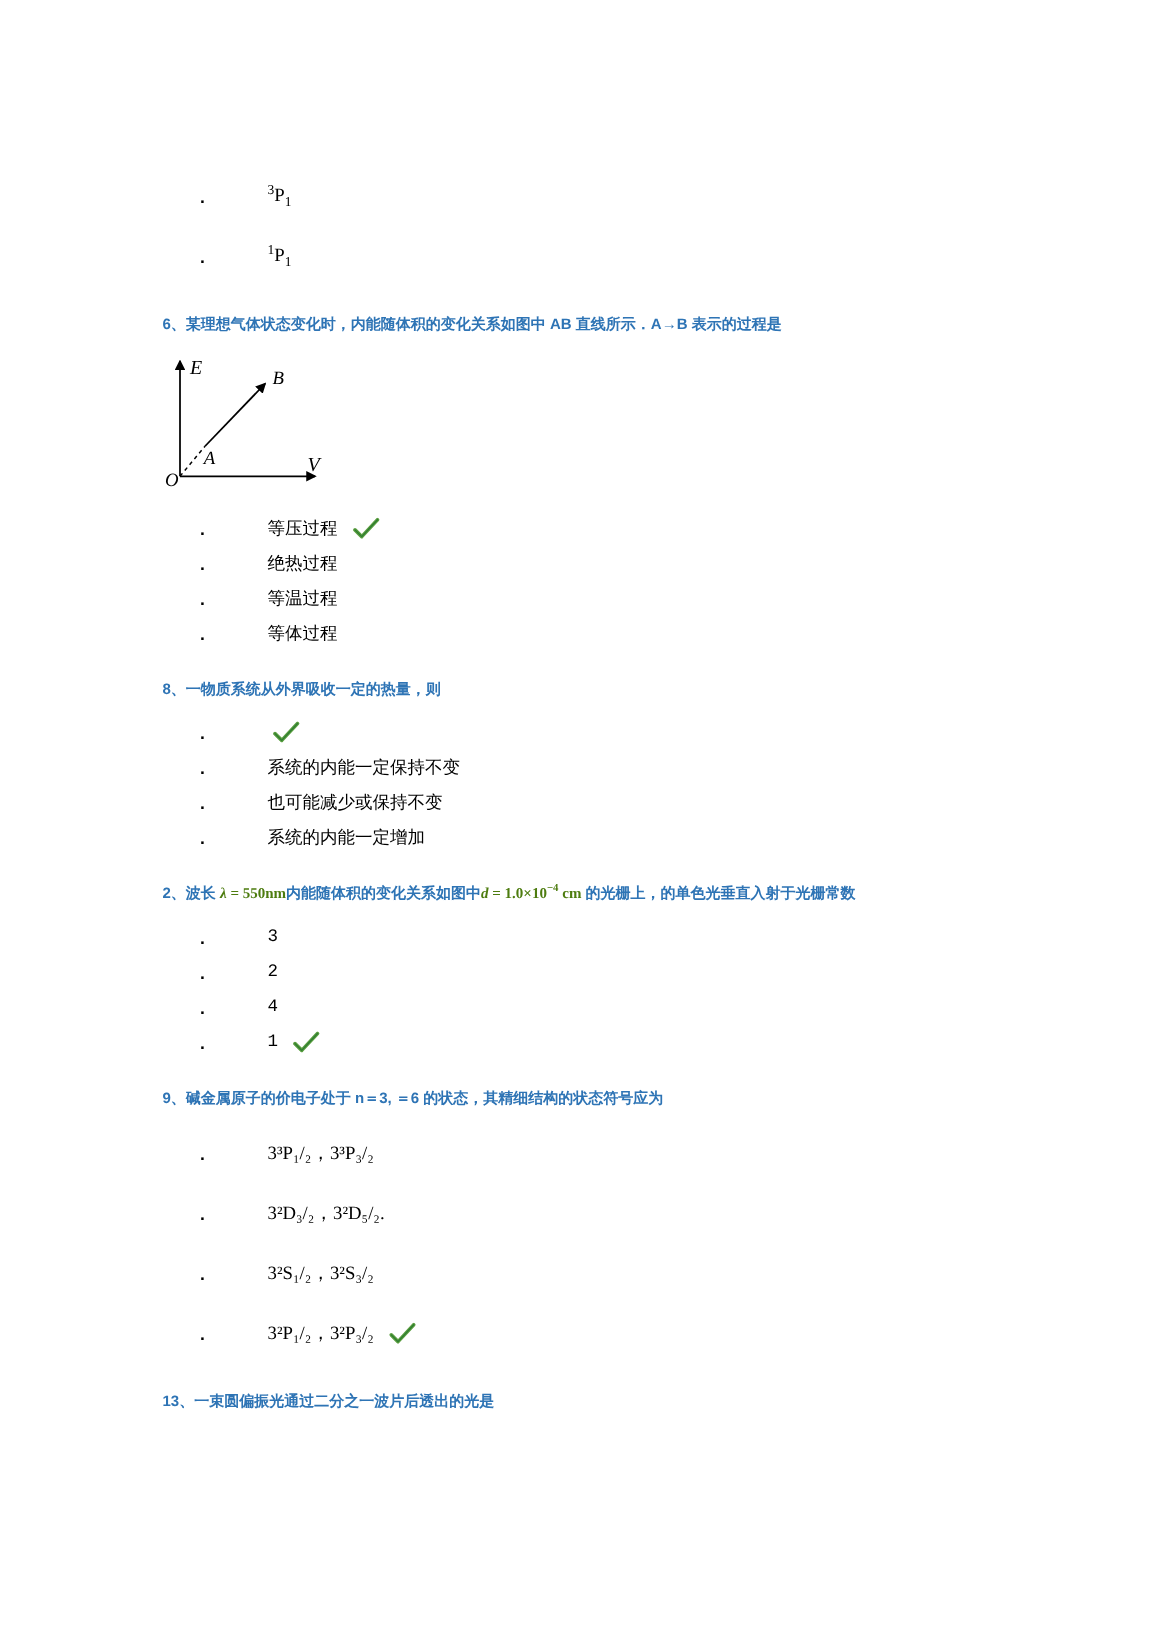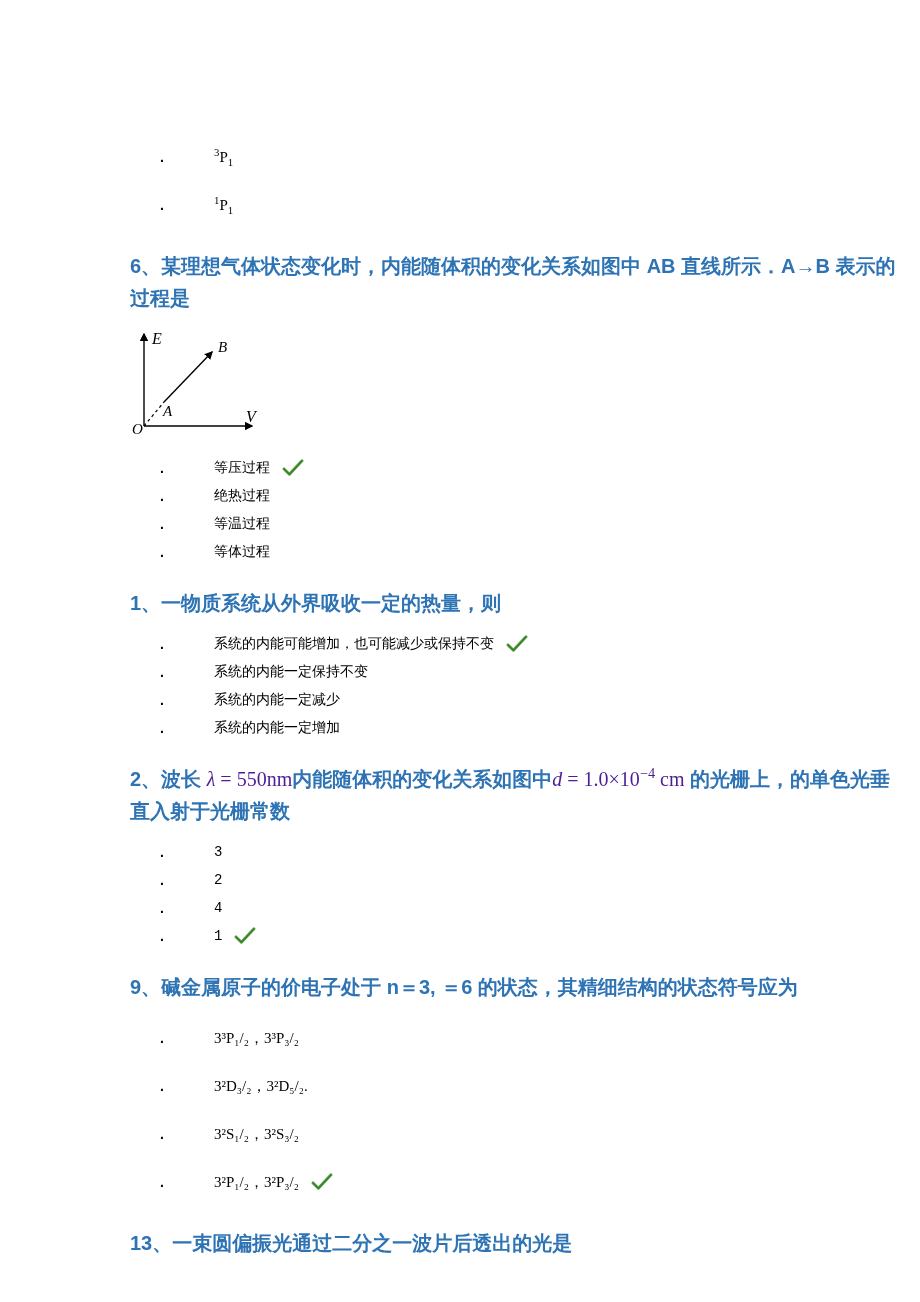--- a/index.html
+++ b/index.html
@@ -26,28 +26,28 @@
     }
     .opt-text {
       margin-left: 44px;
       display: flex;
       align-items: center;
       gap: 8px;
       font-family: Liberation Mono, monospace;
     }
     .question {
       color: #2e74b5;
-      font-size: 20px;
+      font-size: 12px;
       font-weight: bold;
       margin: 24px 0 14px 0;
       line-height: 1.6;
     }
     .formula-in-q {
-      color: #4c1d95;
-      font-weight: normal;
+      color: #4d7c0f;
+      font-weight: bold;
       font-style: normal;
       font-family: "Times New Roman", serif;
     }
     .check-icon {
       display: inline-block;
       width: 22px;
       height: 18px;
       margin-left: 4px;
     }
     .diagram {
@@ -120,42 +120,41 @@
       </span>
     </div>
     <div class="option-row">
       <span class="bullet">.</span>
       <span class="opt-text">
         <span>等体过程</span>
       </span>
     </div>
   </div>
 
-<div class="question">1、一物质系统从外界吸收一定的热量，则</div>
+<div class="question">8、一物质系统从外界吸收一定的热量，则</div>
 <div id="q7opts">
     <div class="option-row">
       <span class="bullet">.</span>
       <span class="opt-text">
-        <span>系统的内能可能增加，也可能减少或保持不变</span>
         <svg class="check-icon" viewBox="0 0 24 20">
     <path d="M2 11 L8 17 L22 2" stroke="#5a9e3f" stroke-width="3.2" fill="none" stroke-linecap="round" stroke-linejoin="round"></path>
     <path d="M2 11 L8 17 L22 2" stroke="#2e7d32" stroke-width="1.2" fill="none" stroke-linecap="round" stroke-linejoin="round"></path>
   </svg>
       </span>
     </div>
     <div class="option-row">
       <span class="bullet">.</span>
       <span class="opt-text">
         <span>系统的内能一定保持不变</span>
       </span>
     </div>
     <div class="option-row">
       <span class="bullet">.</span>
       <span class="opt-text">
-        <span>系统的内能一定减少</span>
+        <span>也可能减少或保持不变</span>
       </span>
     </div>
     <div class="option-row">
       <span class="bullet">.</span>
       <span class="opt-text">
         <span>系统的内能一定增加</span>
       </span>
     </div>
   </div>
 

